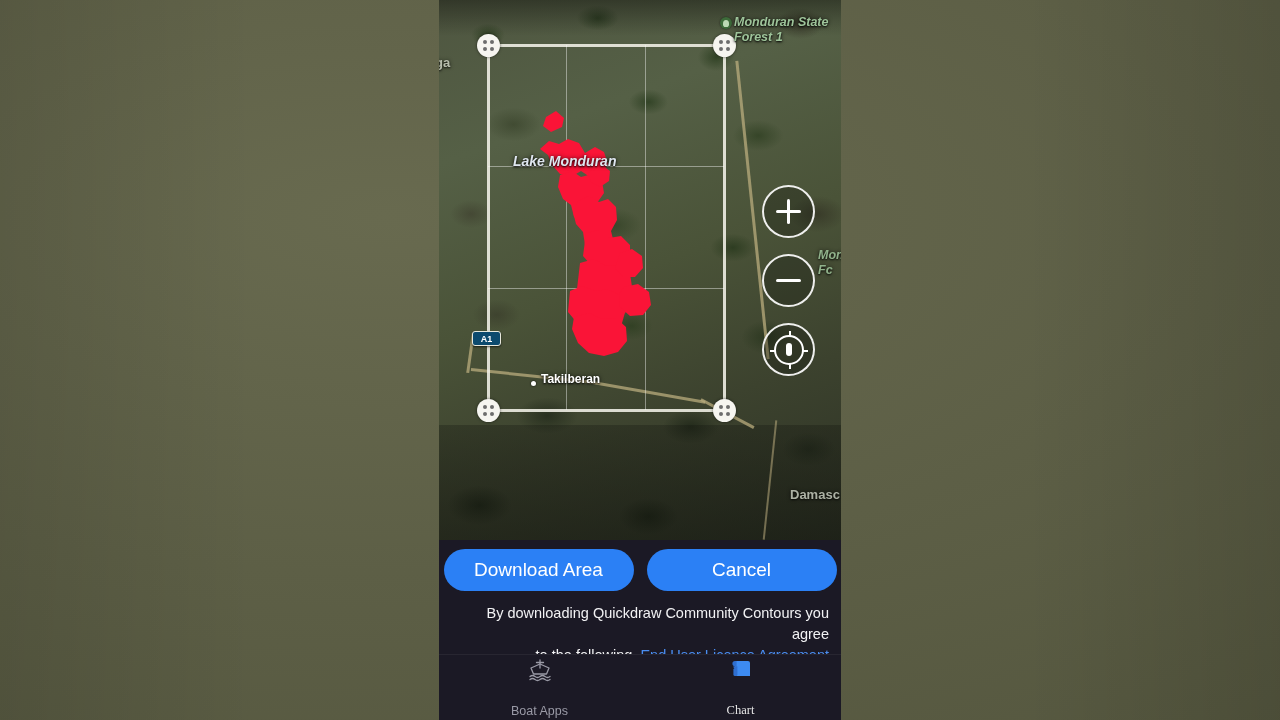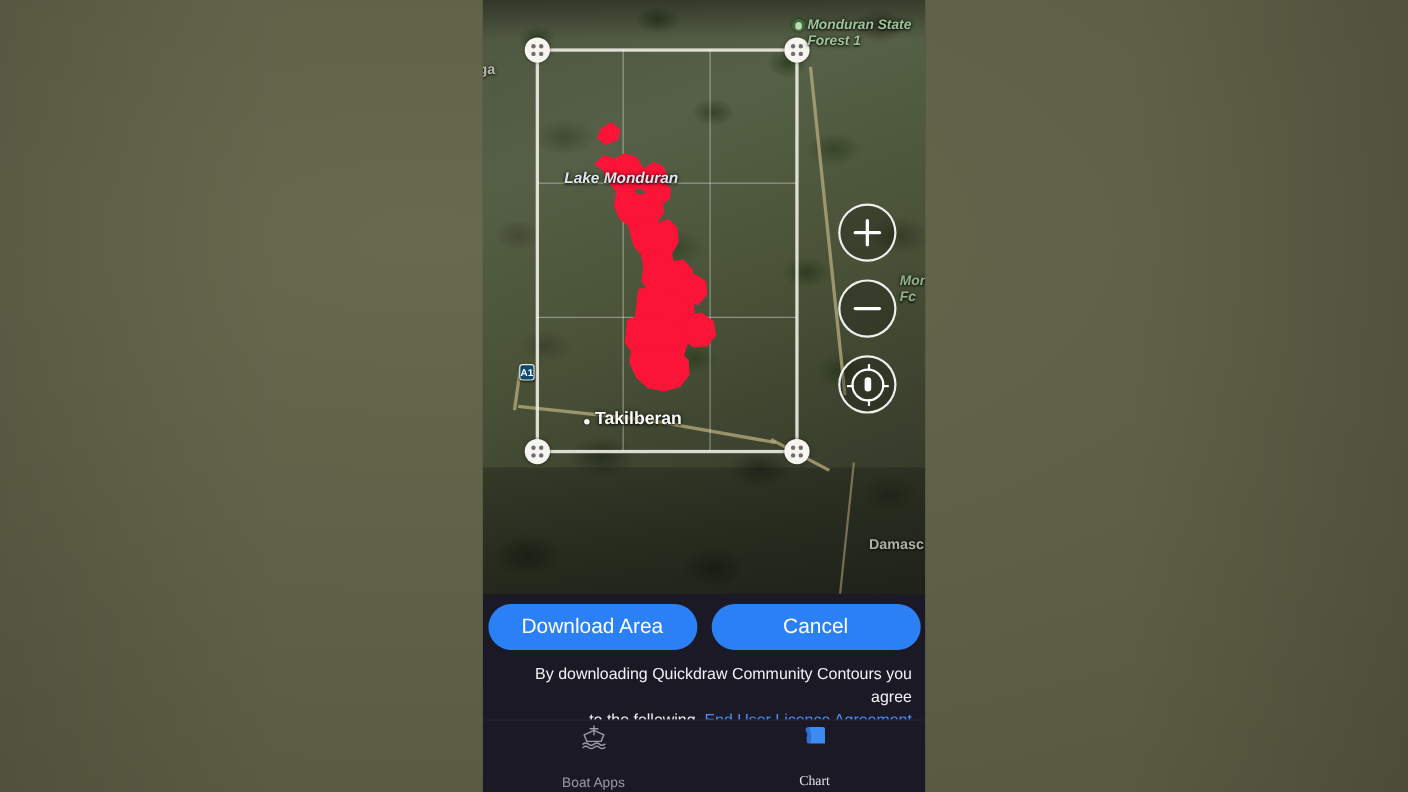--- a/index.html
+++ b/index.html
@@ -95,32 +95,32 @@
   .h-tr{ right:-11.5px; top:-11.5px; }
   .h-bl{ left:-11.5px; bottom:-11.5px; }
   .h-br{ right:-11.5px; bottom:-11.5px; }
   
   #contour{ position:absolute; left:95px; top:105px; width:140px; height:255px; }
   #contour svg{ width:100%; height:100%; display:block; }
   
   .mlabel{ position:absolute; white-space:nowrap; pointer-events:none;
            text-shadow:0 1px 2px rgba(0,0,0,.9), 0 0 4px rgba(0,0,0,.7); }
   .lbl-lake{ color:#dfe6ef; font-style:italic; font-weight:bold; font-size:14px; }
-  .lbl-town{ color:#ffffff; font-weight:bold; font-size:16px; }
+  .lbl-town{ color:#ffffff; font-weight:bold; font-size:12px; }
   .lbl-forest{ color:#9ec49a; font-style:italic; font-weight:bold; font-size:12.5px; line-height:15px; }
   .lbl-faded{ color:#cfd4c6; font-weight:bold; font-size:13px; opacity:.8; }
   .town-dot{ position:absolute; width:5px; height:5px; border-radius:50%;
              background:#fff; box-shadow:0 0 2px rgba(0,0,0,.9); }
   .forest-dot{ position:absolute; width:12px; height:12px; border-radius:50%;
                background:#3d6b3a; box-shadow:0 0 2px rgba(0,0,0,.6); }
   .forest-dot::after{ content:""; position:absolute; left:3px; top:2.5px; width:6px; height:7px;
                       border-radius:50% 50% 40% 40%; background:#bcd9b5; }
   
   .shield{
-    position:absolute; width:14px; height:15px; border-radius:3px;
+    position:absolute; width:29px; height:15px; border-radius:3px;
     background:#0c4a6e; border:1.5px solid #e8e8dc;
     color:#fff; font-size:9px; font-weight:bold;
     display:flex; align-items:center; justify-content:center;
     box-shadow:0 1px 2px rgba(0,0,0,.6);
   }
   
   #map-controls{ position:absolute; right:26px; top:185px; display:flex; flex-direction:column; gap:16px; }
   .mapbtn{
     width:53px; height:53px; border-radius:50%;
     border:2.5px solid rgba(255,255,255,.92);

